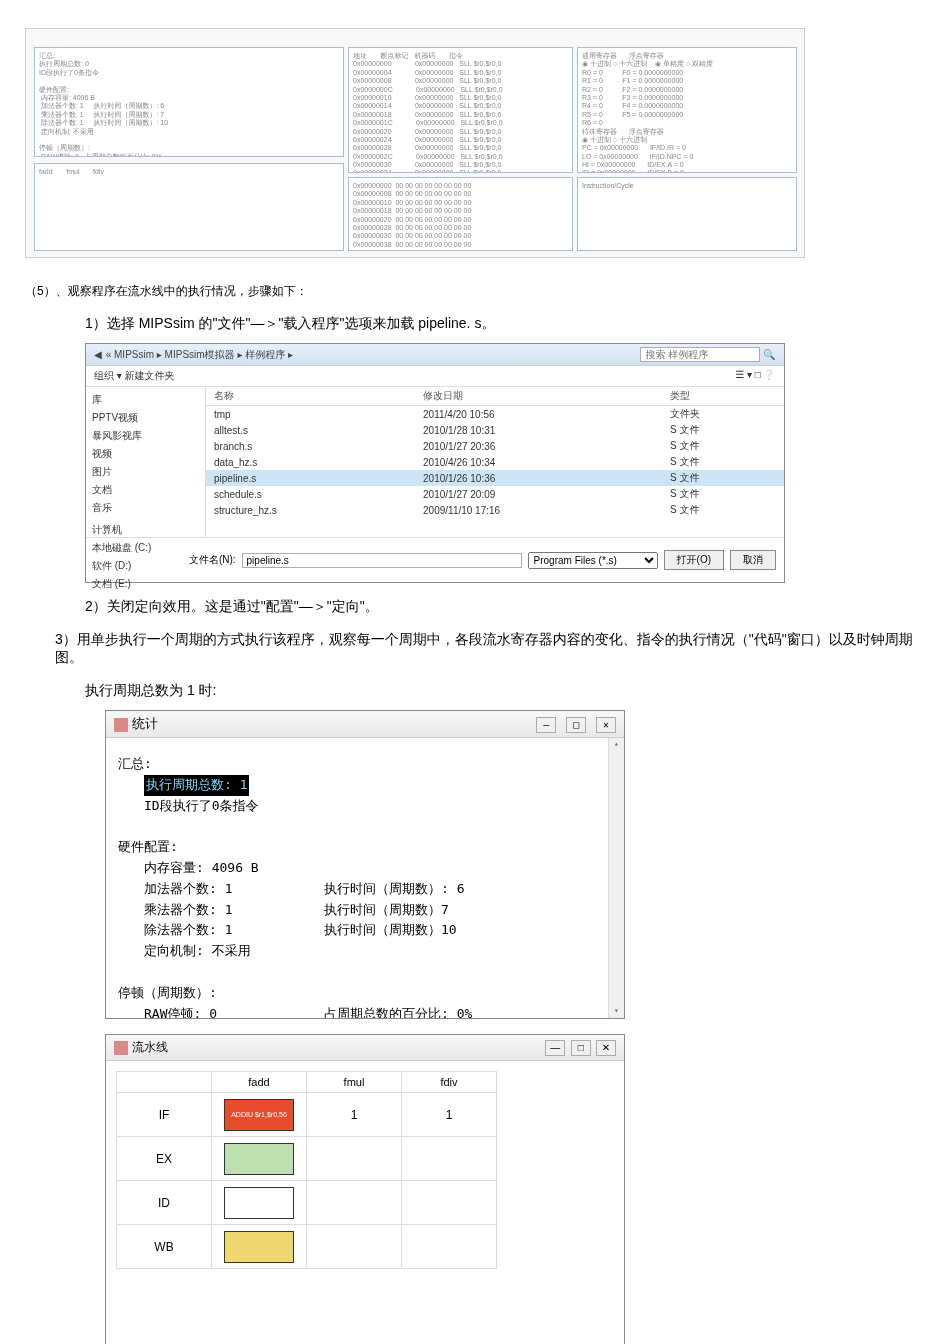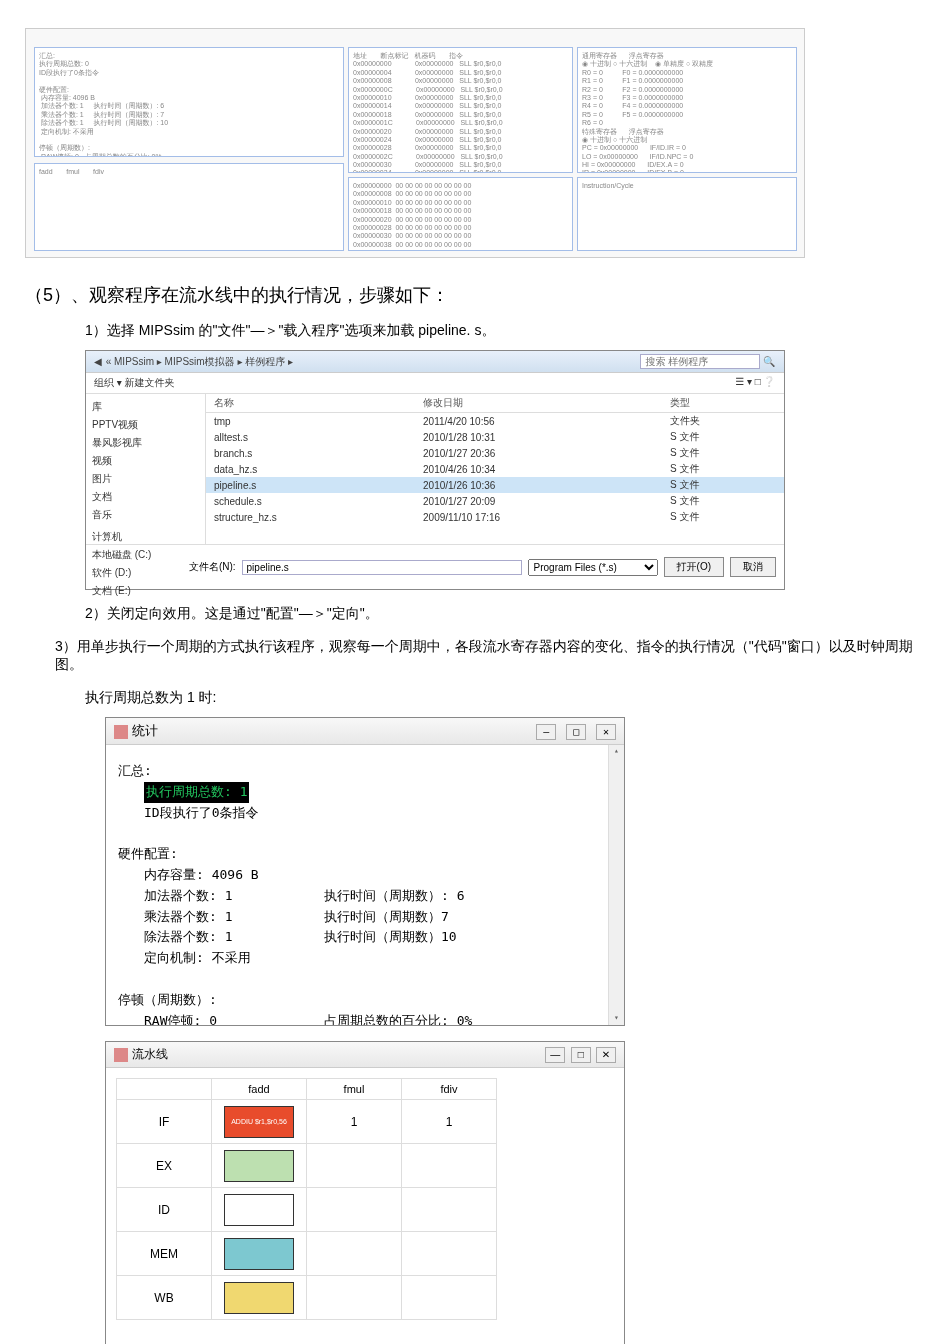--- a/index.html
+++ b/index.html
@@ -29,21 +29,21 @@
     .fuzzy-top .left1 { top: 18px; left: 8px; width: 310px; height: 110px; padding: 4px; }
     .fuzzy-top .mid1 { top: 18px; left: 322px; width: 225px; height: 126px; padding: 4px; }
     .fuzzy-top .right1 { top: 18px; left: 551px; width: 220px; height: 126px; padding: 4px; }
     .fuzzy-top .left2 { top: 134px; left: 8px; width: 310px; height: 88px; padding: 4px; }
     .fuzzy-top .mid2 { top: 148px; left: 322px; width: 225px; height: 74px; padding: 4px; }
     .fuzzy-top .right2 { top: 148px; left: 551px; width: 220px; height: 74px; padding: 4px; }
     .tiny-text { font-size: 7px; line-height: 1.2; color: #888; white-space: pre; }
     
     .step-heading {
       margin: 25px 0 10px 0;
-      font-size: 18px;
+      font-size: 12px;
     }
     .step-sub {
       margin: 15px 0 10px 60px;
       font-size: 14px;
     }
     .step-sub2 {
       margin: 15px 0 10px 30px;
       font-size: 14px;
     }
     
@@ -198,21 +198,21 @@
     }
     .stat-window .content .scrollbar::after {
       content: "▾";
       position: absolute;
       bottom: 0;
       width: 100%;
       text-align: center;
       font-size: 8px;
       color: #666;
     }
-    .red-text { color: #22c55e; background: #000; display: inline-block; padding: 0 2px; }
+    .red-text { color: #7dd3fc; background: #000; display: inline-block; padding: 0 2px; }
     .indent1 { padding-left: 2em; }
     .flex-row { display: flex; }
     .flex-row .col1 { width: 180px; }
     
     .pipeline-window {
       border: 1px solid #888;
       width: 520px;
       margin: 15px 0 10px 80px;
       background: #fff;
       font-family: SimSun, sans-serif;
@@ -533,28 +533,20 @@
       </tr>
       <tr>
         <td class="stage-label">ID</td>
         <td class="stage-cell">
               <div class="stage-box stage-id"></div>
             </td>
         <td class="stage-cell"></td>
         <td class="stage-cell"></td>
       </tr>
       <tr>
-        <td class="stage-label">MEM</td>
-        <td class="stage-cell">
-              <div class="stage-box stage-mem"></div>
-            </td>
-        <td class="stage-cell"></td>
-        <td class="stage-cell"></td>
-      </tr>
-      <tr>
         <td class="stage-label">WB</td>
         <td class="stage-cell">
               <div class="stage-box stage-wb"></div>
             </td>
         <td class="stage-cell"></td>
         <td class="stage-cell"></td>
       </tr>
     </tbody>
       </table>
   </div>

